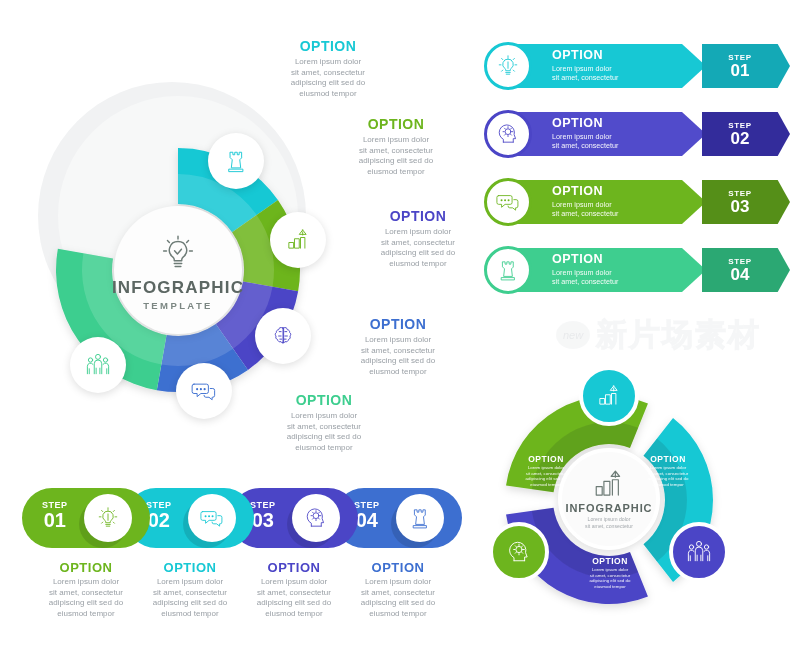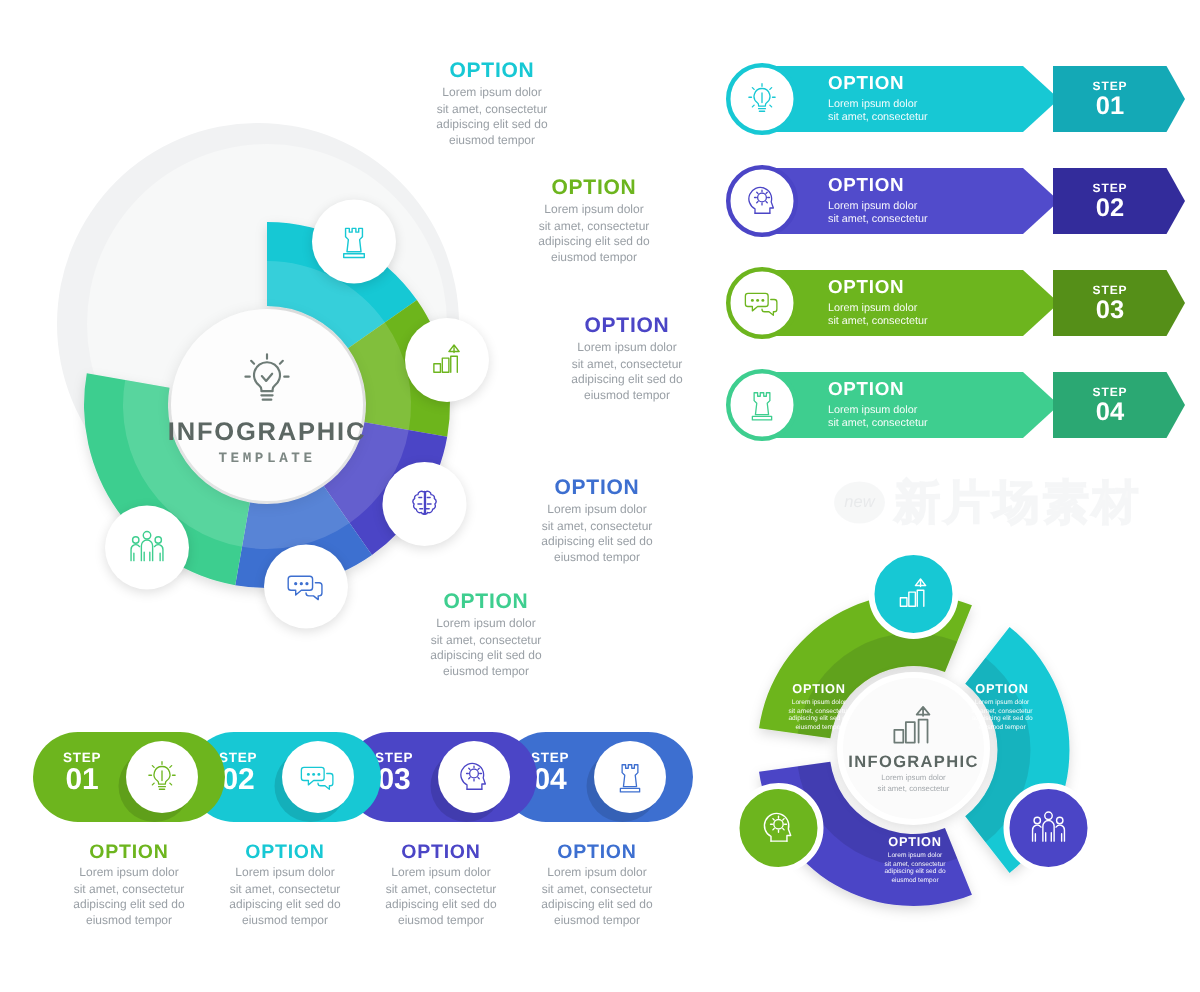--- a/index.html
+++ b/index.html
@@ -49,21 +49,21 @@
     display: flex; flex-direction: column;
     align-items: center; justify-content: center;
     gap: 2px;
   }
   .donut-center .ctitle {
     font-family: "Liberation Sans Narrow", "Liberation Sans", sans-serif;
     font-weight: 700; font-size: 17px; color: #5c6763;
     letter-spacing: 1.2px;
   }
   .donut-center .csub {
-    font-family: Liberation Mono, monospace;
+    font-family: Liberation Sans, sans-serif;
     font-weight: 700; font-size: 9.5px; color: #7c8783;
     letter-spacing: 2.4px;
   }
 
   .icon-bubble {
     border-radius: 50%;
     background: #ffffff;
     box-shadow: 0 2px 8px rgba(0,0,0,.13);
     display: flex; align-items: center; justify-content: center;
   }

